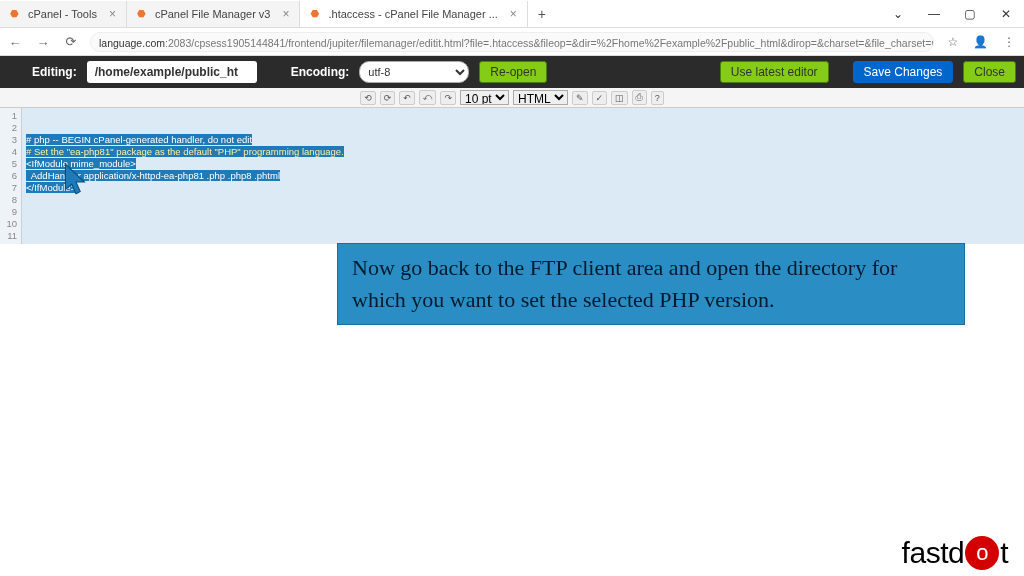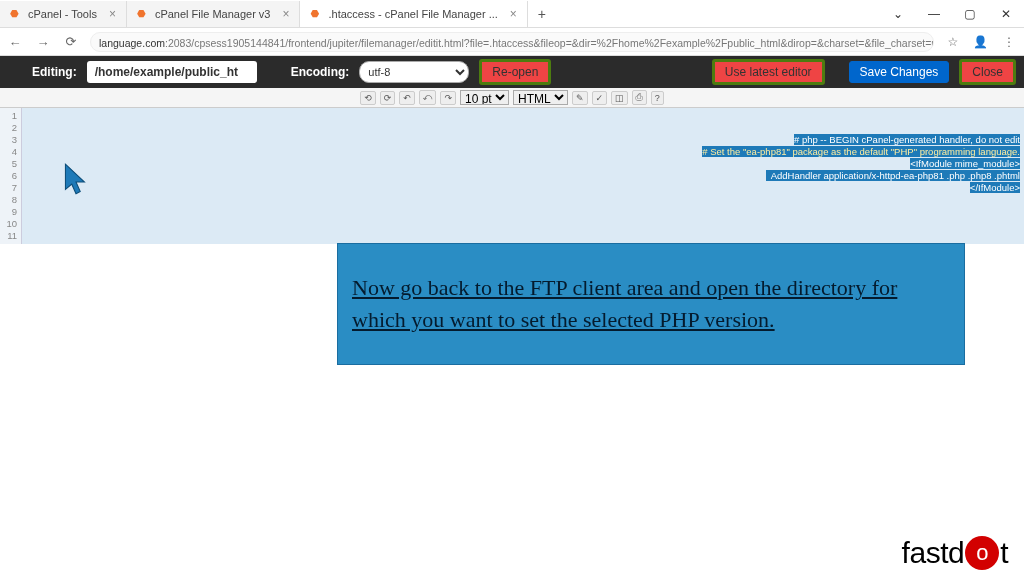--- a/index.html
+++ b/index.html
@@ -19,40 +19,40 @@
 .navbtn { width:18px; text-align:center; color:#666; font-size:13px; }
 .url { flex:1; font-size:10.5px; color:#777; white-space:nowrap; overflow:hidden; padding:0 8px; border:1px solid #eee; border-radius:12px; height:20px; line-height:20px; background:#fafafa; }
 .url b { color:#333; font-weight:normal; }
 .addricon { width:18px; text-align:center; color:#666; font-size:12px; }
 
 
 .editbar { height:32px; background:#2b2b2b; display:flex; align-items:center; padding:0 8px; gap:10px; color:#fff; font-size:12px; }
 .editbar label { font-weight:bold;padding-left:24px; }
 .editbar .pathbox { background:#ffffff; color:#333; padding:4px 8px; border-radius:3px; font-size:12px; width:170px; height:22px; overflow:hidden; white-space:nowrap; font-weight:bold;}
 .editbar .encsel { background:#fff; color:#333; border:1px solid #aaa; border-radius:10px; font-size:11px; width:110px; height:22px; padding:0 4px; }
-.editbar .btn { background:#ef4444; color:#333; border:3px solid #4d7c0f; border-radius:3px; padding:3px 10px; font-size:12px; cursor:pointer; }
+.editbar .btn { background:#84cc16; color:#333; border:1px solid #4d7c0f; border-radius:3px; padding:3px 10px; font-size:12px; cursor:pointer; }
 .editbar .spacer { flex:1; }
 .editbar .save { background:#0066cc; color:#fff; border:1px solid #0066cc;margin-left:14px; }
 
 
 .minibar { height:20px; background:#f5f5f5; border-bottom:1px solid #ccc; display:flex; align-items:center; justify-content:center; gap:4px; font-size:9px; color:#555; }
 .minibar .mb { padding:1px 3px; border:1px solid #ccc; background:#eee; border-radius:2px; }
 .minibar select { font-size:12px; height:15px; border:1px solid #aaa; }
 
 
 .codewrap { display:flex; background:#dceaf5; font-family:'Courier New',monospace; font-size:9.5px; line-height:12px; }
 .gutter { background:#eef3f8; color:#888; text-align:right; padding:2px 4px; width:22px; border-right:1px solid #ccd; }
 .gutter div { height:12px; }
-.code { padding:2px 4px; flex:1;text-align:right; }
+.code { padding:2px 4px; flex:1; }
 .code .ln { height:12px; white-space:pre; }
 .code .sel { background:#1e7ab8; color:#fff; display:inline; }
 .code .sel.hl { color:#ffeea0; }
 
 
-.instruction { position:absolute; top:243px; left:337px; width:628px; background:#2a8dc4; border:1px solid #1a6da0; color:#041b2e; font-family:Georgia, serif; font-size:22px; line-height:1.45; padding:28px 14px;text-decoration:underline; }
+.instruction { position:absolute; top:243px; left:337px; width:628px; background:#2a8dc4; border:1px solid #1a6da0; color:#041b2e; font-family:Georgia, serif; font-size:22px; line-height:1.45; padding:8px 14px; }
 
 
 .cursor { position:absolute; top:162px; left:63px; width:26px; height:38px; }
 
 
 .logo { position:absolute; bottom:6px; right:16px; font-size:30px; color:#000; font-weight:400; letter-spacing:-0.5px; display:flex; align-items:center; }
 .logo .dot { width:34px; height:34px; border-radius:50%; background:#d20000; display:inline-flex; align-items:center; justify-content:center; color:#fff; font-size:22px; margin:0 1px; }
 </style>
 </head>
 <body>

